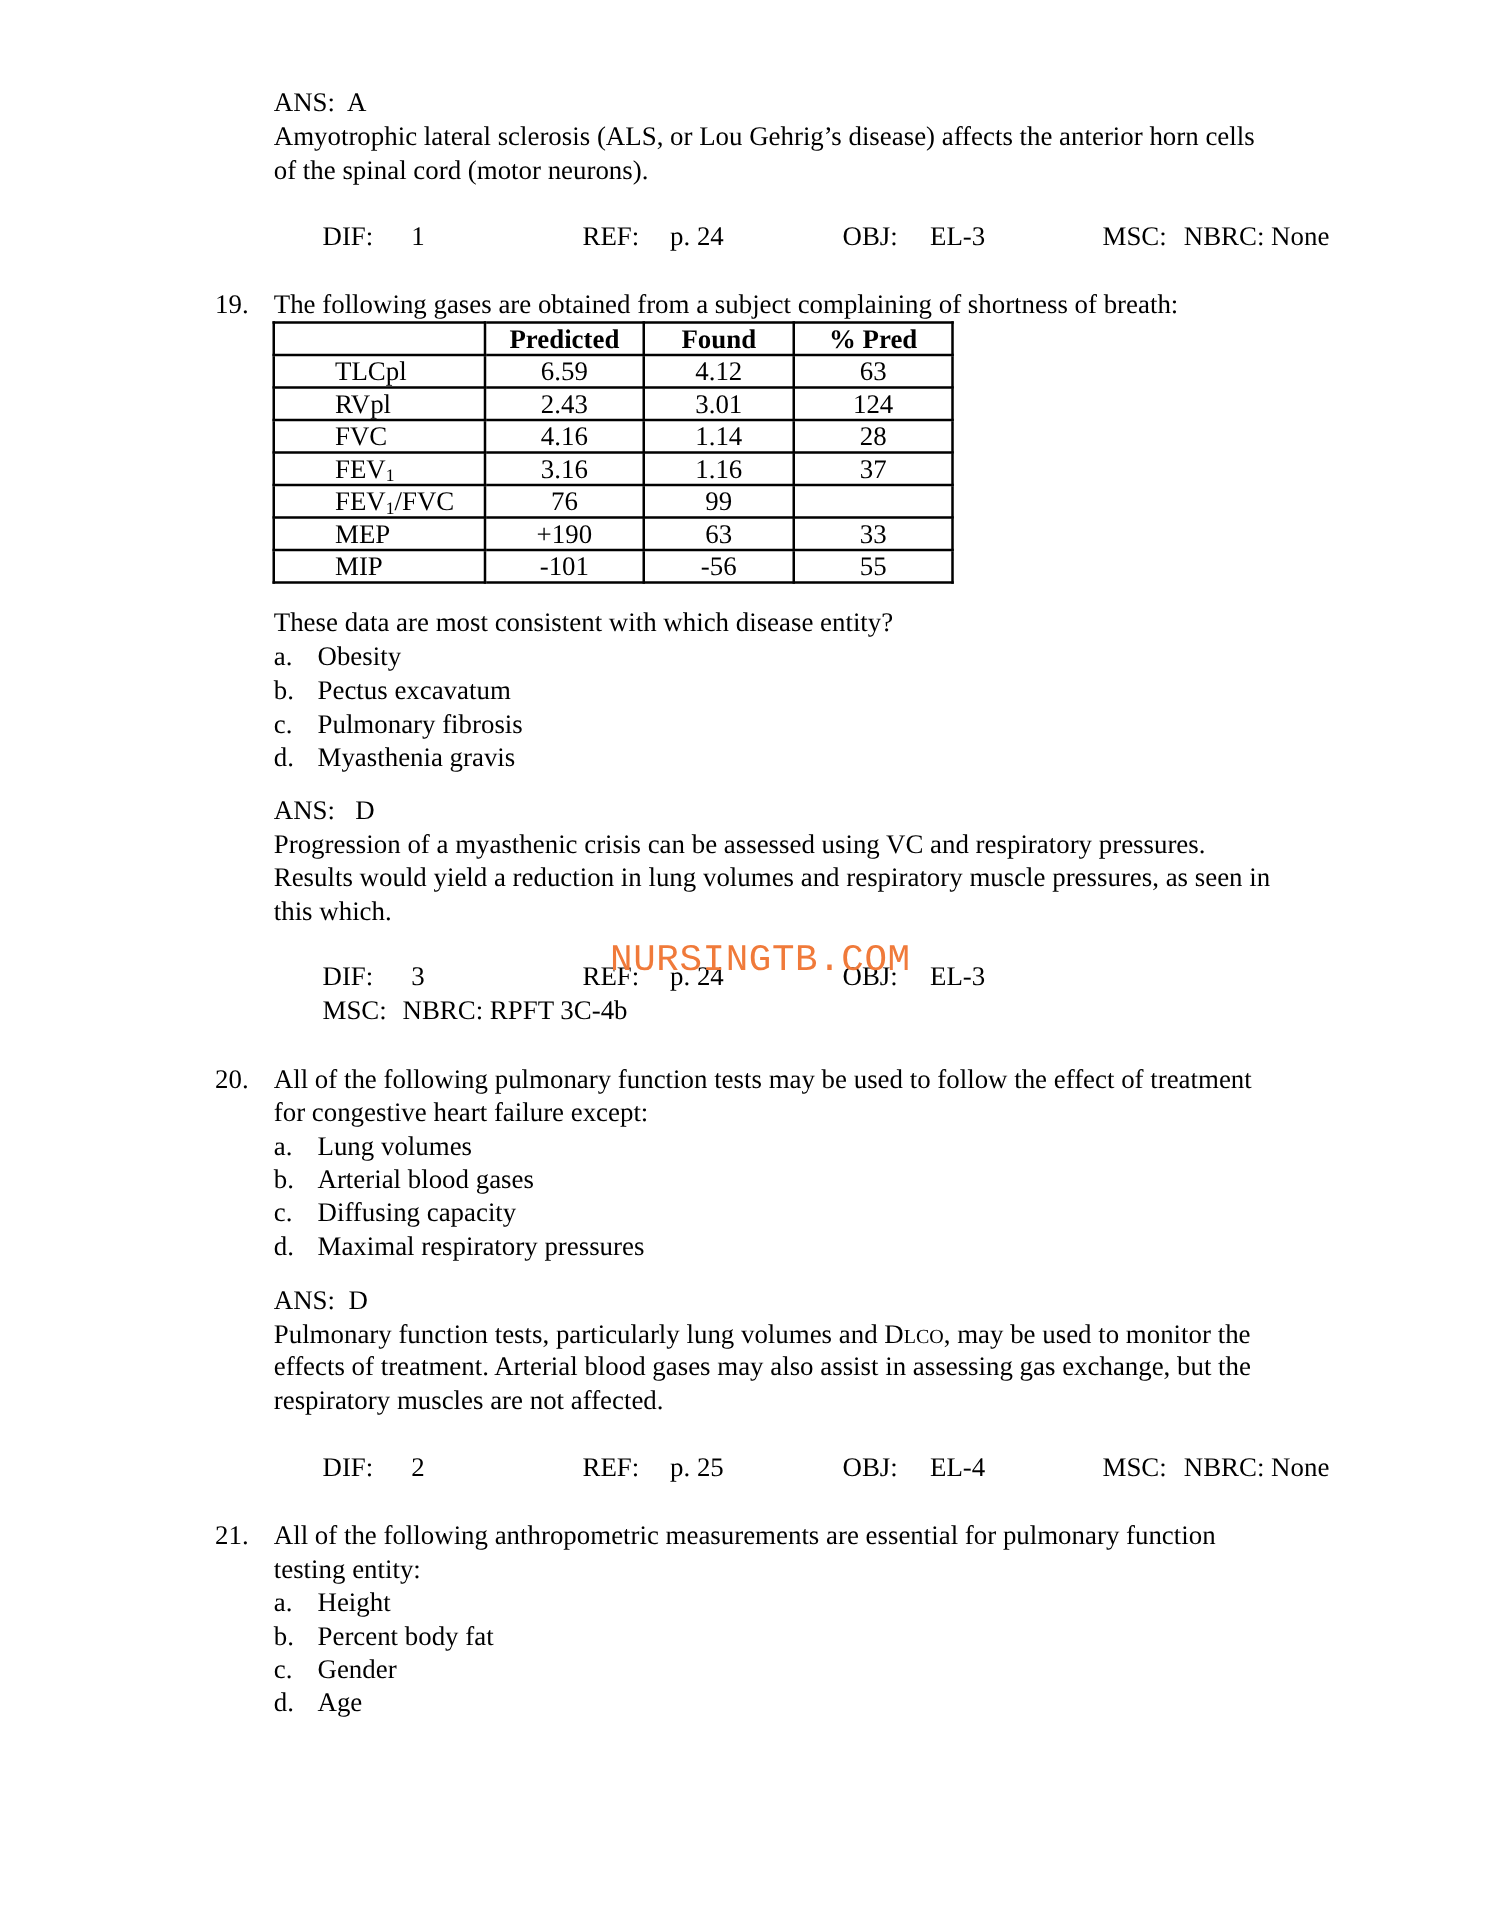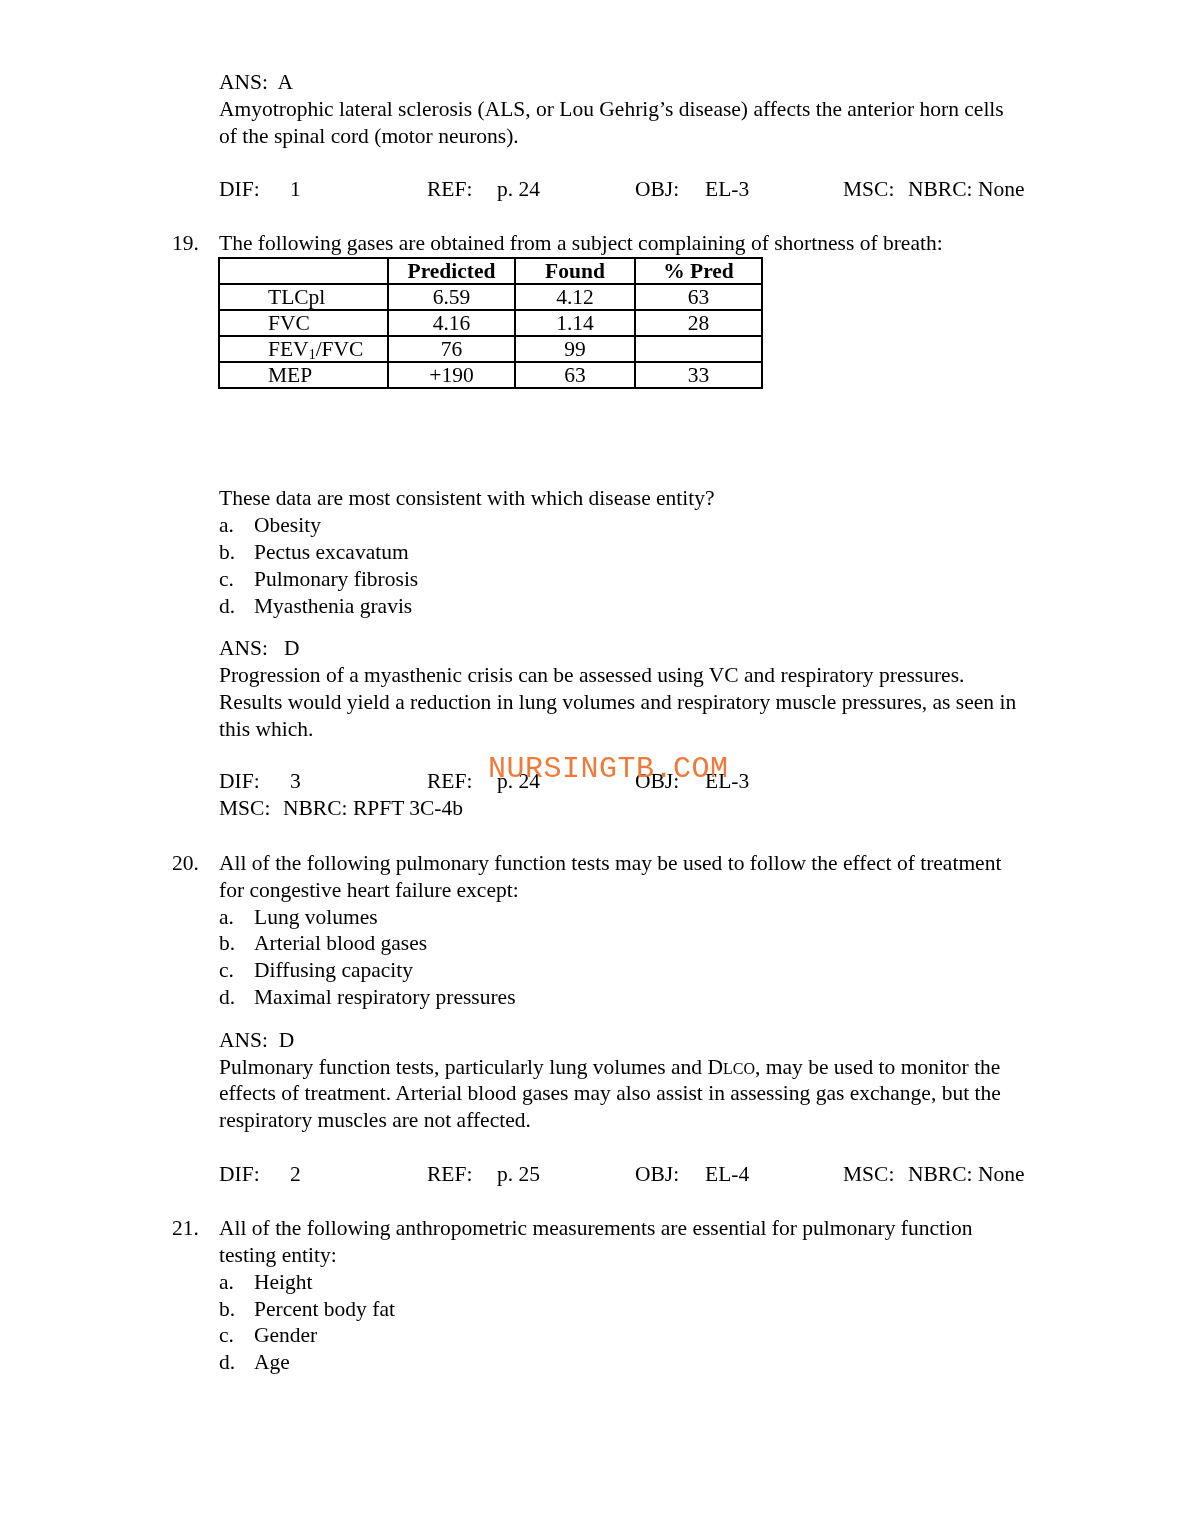--- a/index.html
+++ b/index.html
@@ -5,21 +5,21 @@
   html, body { margin: 0; padding: 0; background: #ffffff; }
   body {
     width: 1190px; height: 1540px; position: relative; overflow: hidden;
     font-family: "Liberation Serif", "DejaVu Serif", serif;
     font-size: 21.5px; color: #000; line-height: 27px;
   }
   .line { position: absolute; left: 219px; white-space: nowrap; }
   .qnum { position: absolute; left: 172px; white-space: nowrap; }
   .opt { position: absolute; left: 219px; white-space: nowrap; }
   .opt .letter { display: inline-block; width: 35px; }
-  .meta { position: absolute; white-space: nowrap; }
+  .meta { position: absolute; white-space: nowrap; margin-left: 39px; }
   .sc { font-size: 16px; }
   sub { font-size: 14px; vertical-align: -3px; line-height: 0; }
 
   table.pft {
     position: absolute; left: 218px; top: 257px;
     border-collapse: collapse;
     font-family: "Liberation Serif", "DejaVu Serif", serif;
     font-size: 21.5px;
   }
   table.pft td, table.pft th {
@@ -73,36 +73,54 @@
     </tr>
   </thead>
   <tbody id="pft-body">
       <tr>
         <td class="rowlabel"><span>TLCpl</span><sub></sub><span></span></td>
         <td class="num">6.59</td>
         <td class="num">4.12</td>
         <td class="num">63</td>
       </tr>
       <tr>
+        <td class="rowlabel"><span>RVpl</span><sub></sub><span></span></td>
+        <td class="num">2.43</td>
+        <td class="num">3.01</td>
+        <td class="num">124</td>
+      </tr>
+      <tr>
         <td class="rowlabel"><span>FVC</span><sub></sub><span></span></td>
         <td class="num">4.16</td>
         <td class="num">1.14</td>
         <td class="num">28</td>
+      </tr>
+      <tr>
+        <td class="rowlabel"><span>FEV</span><sub>1</sub><span></span></td>
+        <td class="num">3.16</td>
+        <td class="num">1.16</td>
+        <td class="num">37</td>
       </tr>
       <tr>
         <td class="rowlabel"><span>FEV</span><sub>1</sub><span>/FVC</span></td>
         <td class="num">76</td>
         <td class="num">99</td>
         <td class="num"></td>
       </tr>
       <tr>
         <td class="rowlabel"><span>MEP</span><sub></sub><span></span></td>
         <td class="num">+190</td>
         <td class="num">63</td>
         <td class="num">33</td>
+      </tr>
+      <tr>
+        <td class="rowlabel"><span>MIP</span><sub></sub><span></span></td>
+        <td class="num">-101</td>
+        <td class="num">-56</td>
+        <td class="num">55</td>
       </tr>
     </tbody>
 </table>
 
 <div class="line" style="top:485px">These data are most consistent with which disease entity?</div>
 <div class="opt" style="top:512px"><span class="letter">a.</span><span>Obesity</span></div>
 <div class="opt" style="top:539px"><span class="letter">b.</span><span>Pectus excavatum</span></div>
 <div class="opt" style="top:566px"><span class="letter">c.</span><span>Pulmonary fibrosis</span></div>
 <div class="opt" style="top:593px"><span class="letter">d.</span><span>Myasthenia gravis</span></div>
 

